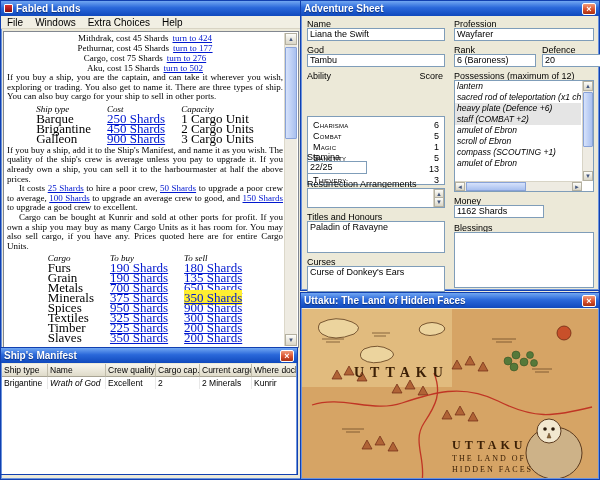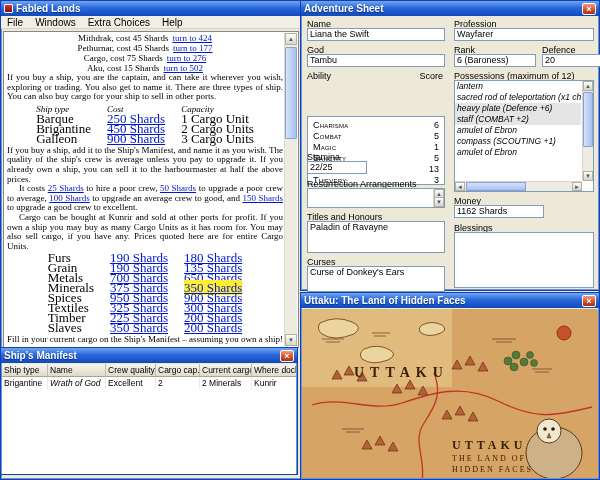--- a/index.html
+++ b/index.html
@@ -138,20 +138,25 @@
         </table>
 
       <p class="story">If you buy a ship, add it to the Ship's Manifest, and name it as you wish. The quality of the ship's crew is average unless you pay to upgrade it. If you already own a ship, you can sell it to the harbourmaster at half the above prices.</p>
 
       <p class="story ind"><span>It costs </span><a class="lnk">25 Shards</a><span> to hire a poor crew, </span><a class="lnk">50 Shards</a><span> to upgrade a poor crew to average, </span><a class="lnk">100 Shards</a><span> to upgrade an average crew to good, and </span><a class="lnk">150 Shards</a><span> to upgrade a good crew to excellent.</span></p>
 
       <p class="story ind">Cargo can be bought at Kunrir and sold at other ports for profit. If you own a ship you may buy as many Cargo Units as it has room for. You may also sell cargo, if you have any. Prices quoted here are for entire Cargo Units.</p>
 
       <table class="ct">
         <tbody>
+            <tr>
+          <th>Cargo</th>
+          <th>To buy</th>
+          <th>To sell</th>
+        </tr>
         <tr>
           <td>Furs</td>
           <td><a class="lnk">190 Shards</a></td>
           <td><a class="lnk">180 Shards</a></td>
         </tr>
         <tr>
           <td>Grain</td>
           <td><a class="lnk">190 Shards</a></td>
           <td><a class="lnk">135 Shards</a></td>
         </tr>
@@ -295,20 +300,21 @@
       <div class="field" style="top:37px;left:88px;width:76px;">20</div>
 
       <div class="lbl" style="top:54px;left:0;">Possessions (maximum of 12)</div>
       <div class="box" style="top:63px;left:0;width:140px;height:112px;padding:0;">
         <div class="plist">
           <div>lantern</div>
           <div>sacred rod of teleportation (x1 charges</div>
           <div class="sel">heavy plate (Defence +6)</div>
           <div class="sel">staff (COMBAT +2)</div>
           <div>amulet of Ebron</div>
+          <div>scroll of Ebron</div>
           <div>compass (SCOUTING +1)</div>
           <div>amulet of Ebron</div>
         </div>
         <div class="minivsb">
           <div class="sbtn up">▲</div>
           <div class="sthumb" style="top:11px;height:55px;width:10px;"></div>
           <div class="sbtn dn">▼</div>
         </div>
         <div class="hsb">
           <div class="hbtn lf">◄</div>

